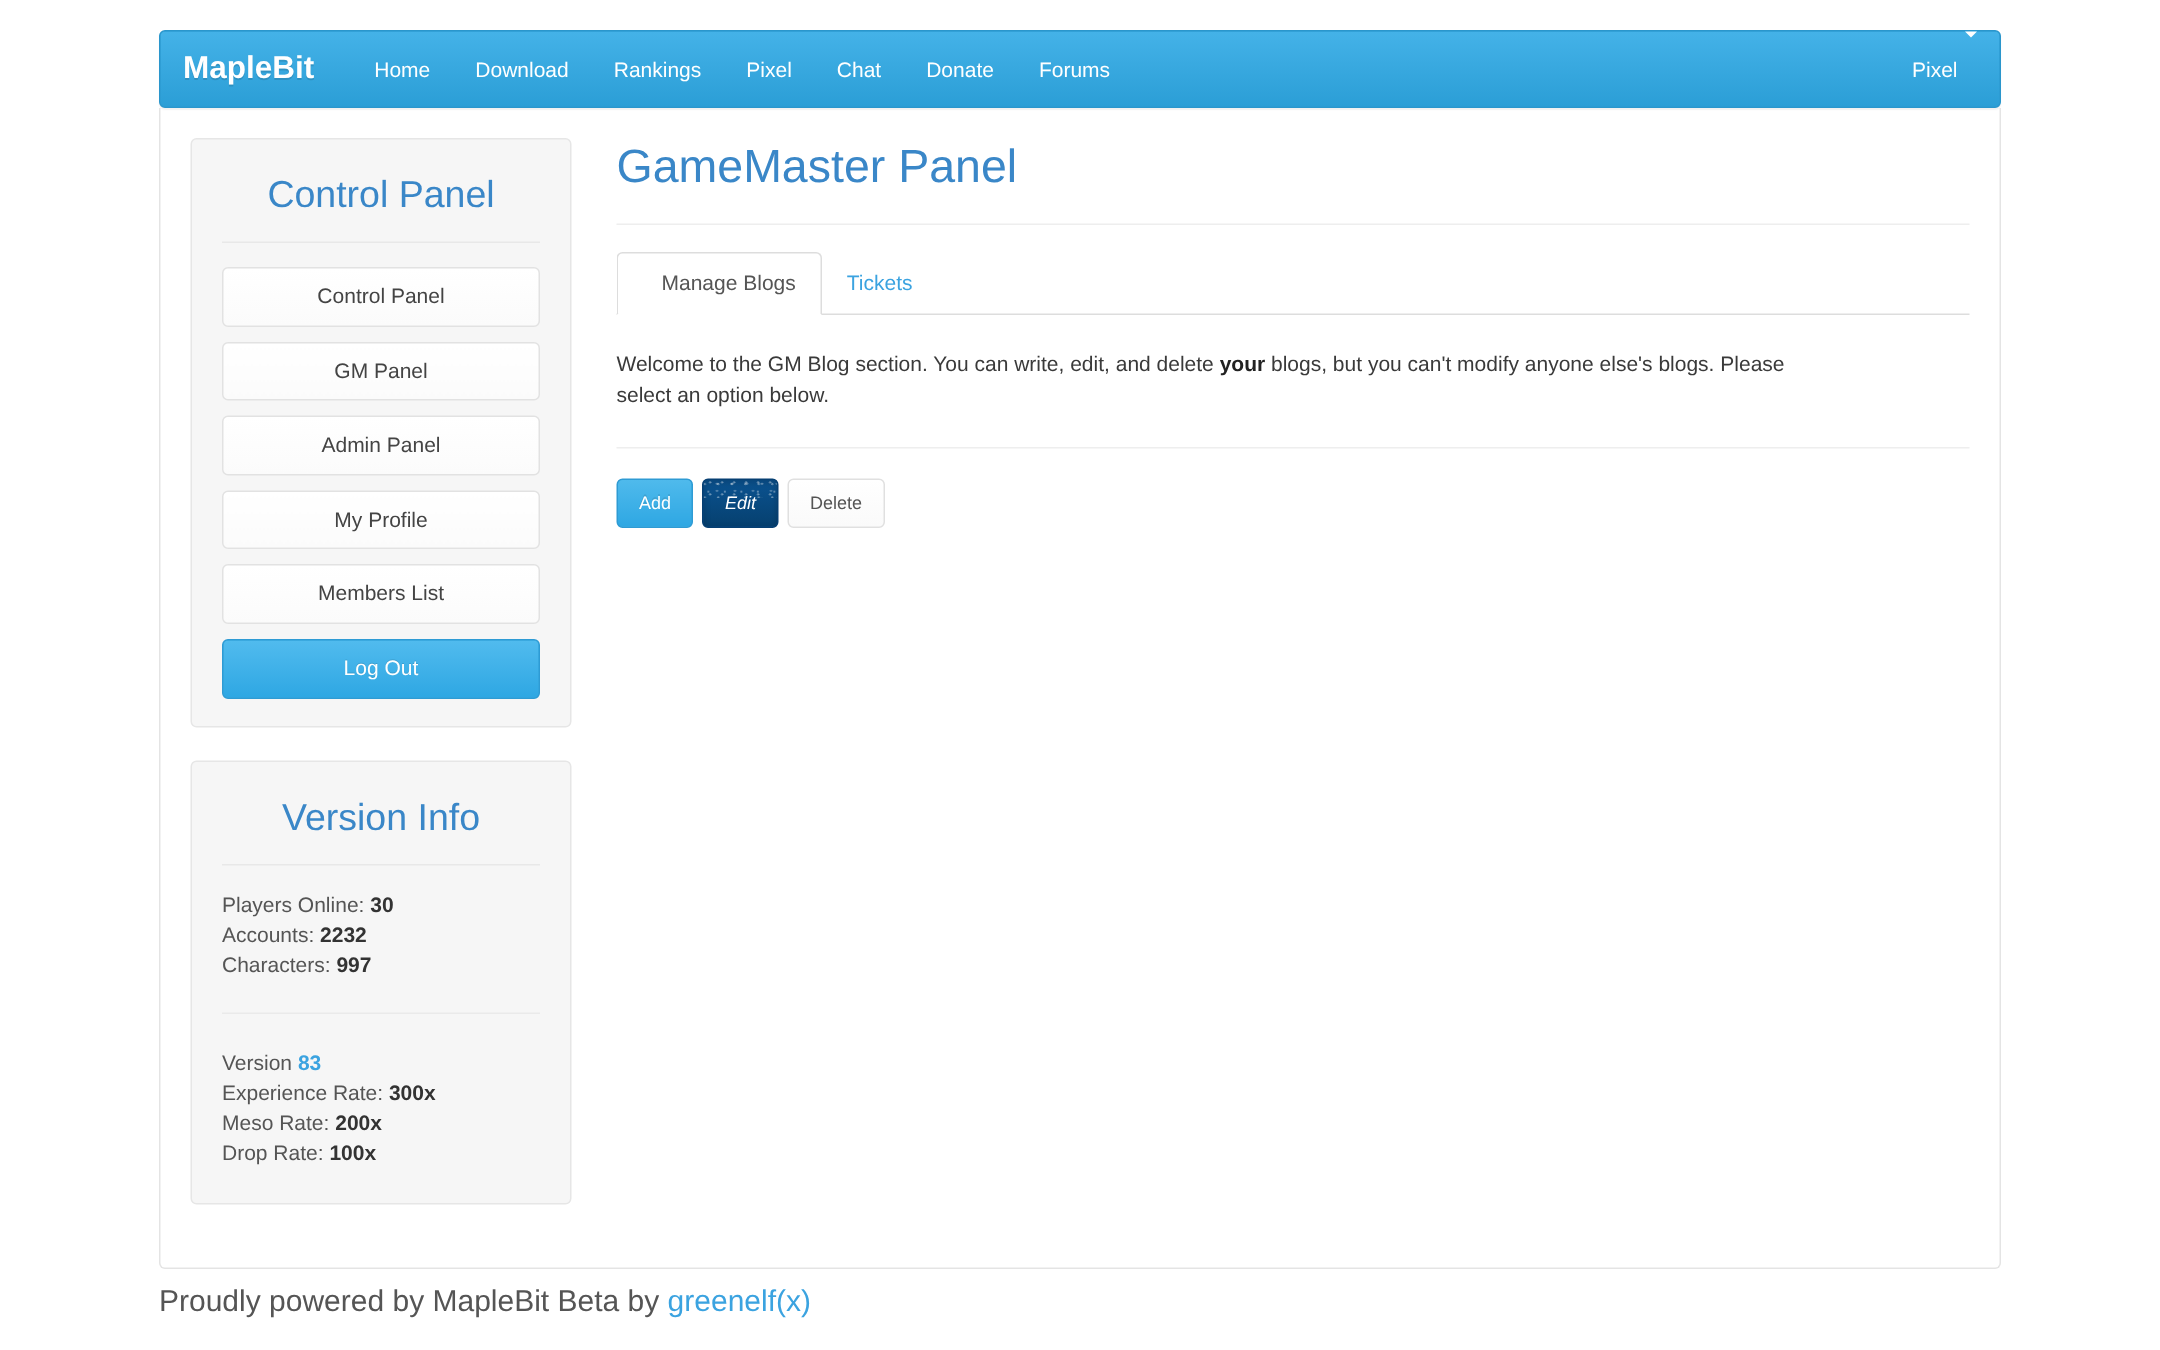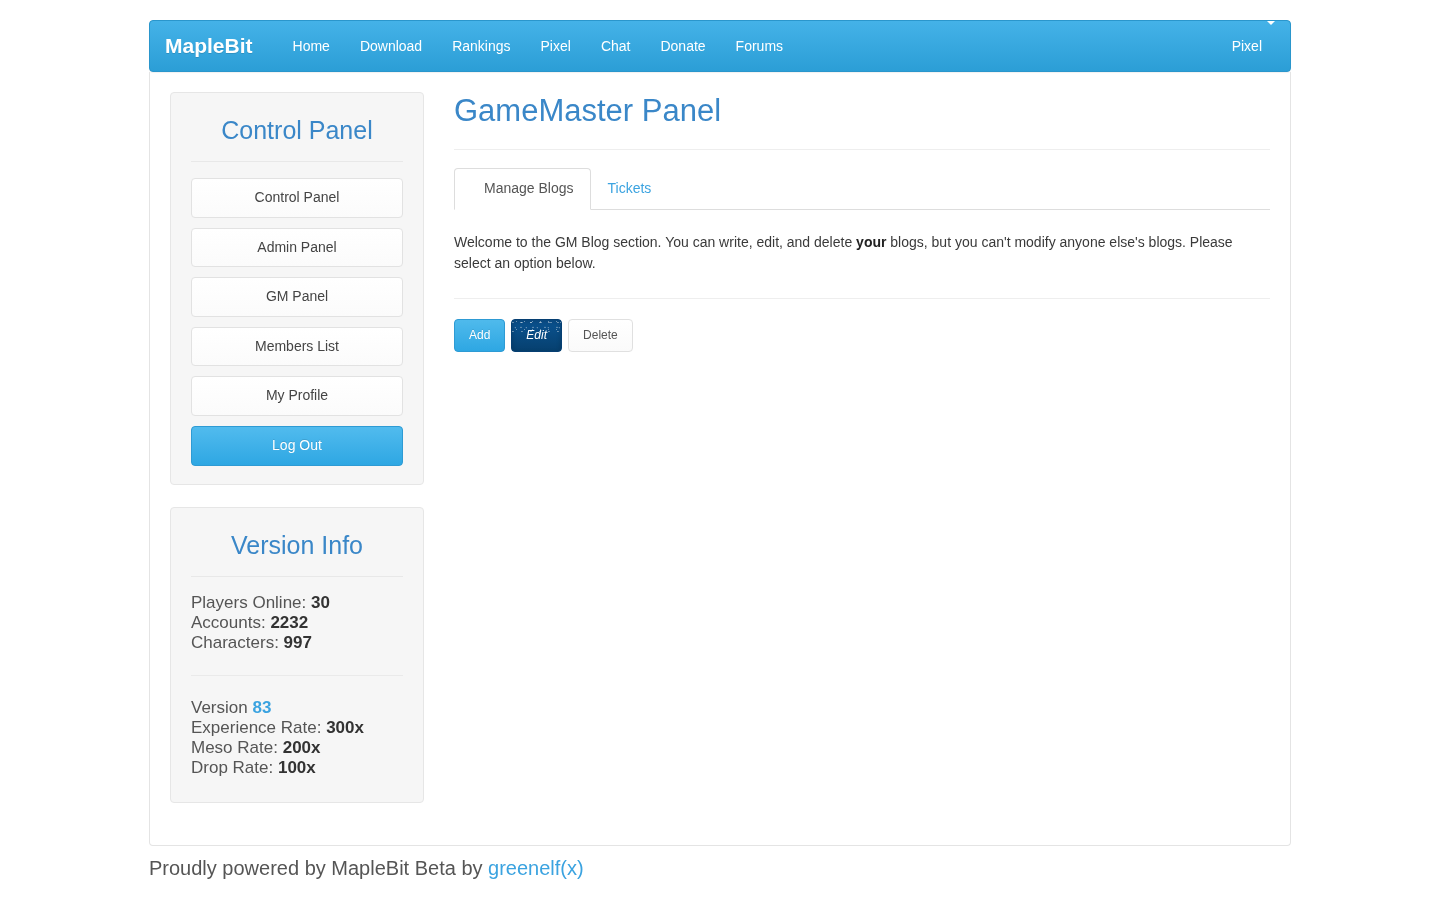--- a/index.html
+++ b/index.html
@@ -7,21 +7,21 @@
     margin: 0; padding: 0;
     width: 1440px; height: 900px;
     background: #ffffff;
     font-family: "Liberation Sans", sans-serif;
     font-size: 14px;
     color: #333333;
     overflow: hidden;
   }
 
   .page-wrap {
-    width: 1142px;
+    width: 1228px;
     margin: 0 auto;
     padding-top: 20px;
     position: relative;
   }
 
   
   .navbar {
     height: 52px;
     border-radius: 4px;
     background: #2fa4dd;
@@ -133,21 +133,21 @@
   .side-btn.primary {
     color: #ffffff;
     border: 1px solid #2e9bd4;
     background: #3bb0e8;
     background-image: linear-gradient(to bottom, #51bbee 0%, #2ea7e3 100%);
     text-shadow: 0 -1px 0 rgba(0,0,0,.12);
     margin-bottom: 0;
   }
 
   .info-line {
-    font-size: 17px;
+    font-size: 14px;
     color: #555555;
     line-height: 20px;
     margin: 0;
   }
   .info-line b { color: #333333; }
   .info-line .ver { color: #3ba3e0; font-weight: bold; }
   .info-block { margin: 0 0 6px 0; }
   .info-hr {
     border: 0;
     border-top: 1px solid #eaeaea;
@@ -296,24 +296,24 @@
   </div>
 
   <div class="main-container">
 
     <div class="sidebar">
 
       <div class="panel">
         <h3 class="panel-title">Control Panel</h3>
         <hr class="panel-hr">
         <button class="side-btn">Control Panel</button>
+        <button class="side-btn">GM Panel</button>
         <button class="side-btn">Admin Panel</button>
-        <button class="side-btn">GM Panel</button>
+        <button class="side-btn">My Profile</button>
         <button class="side-btn">Members List</button>
-        <button class="side-btn">My Profile</button>
         <button class="side-btn primary">Log Out</button>
       </div>
 
       <div class="panel">
         <h3 class="panel-title">Version Info</h3>
         <hr class="panel-hr">
 
         <div class="info-block">
           <p class="info-line">
             <span>Players Online:</span>

